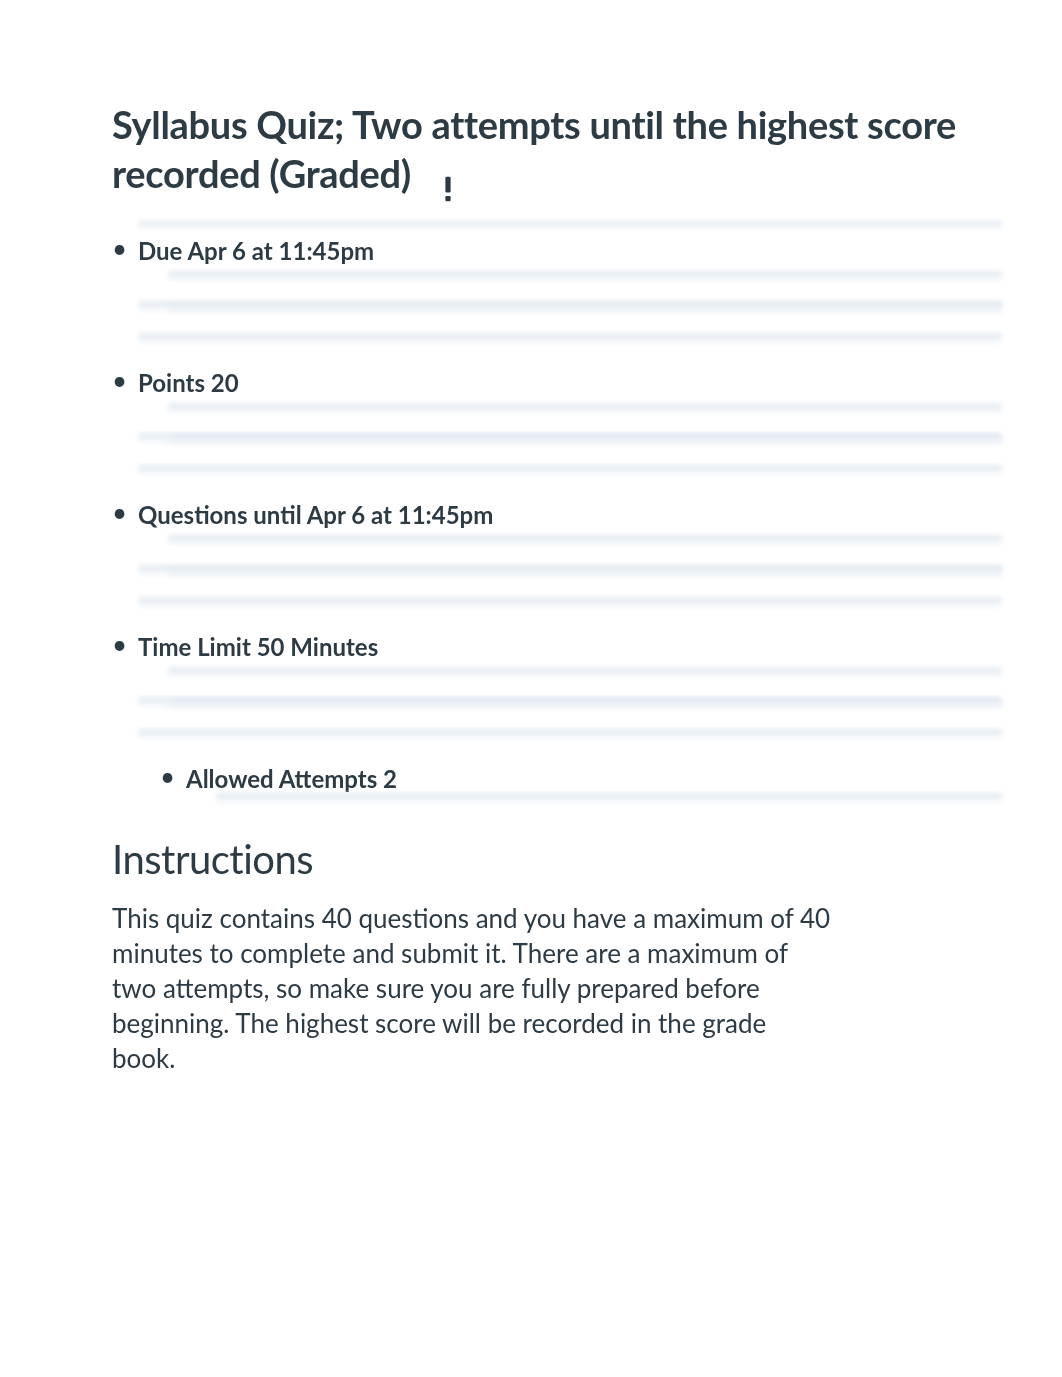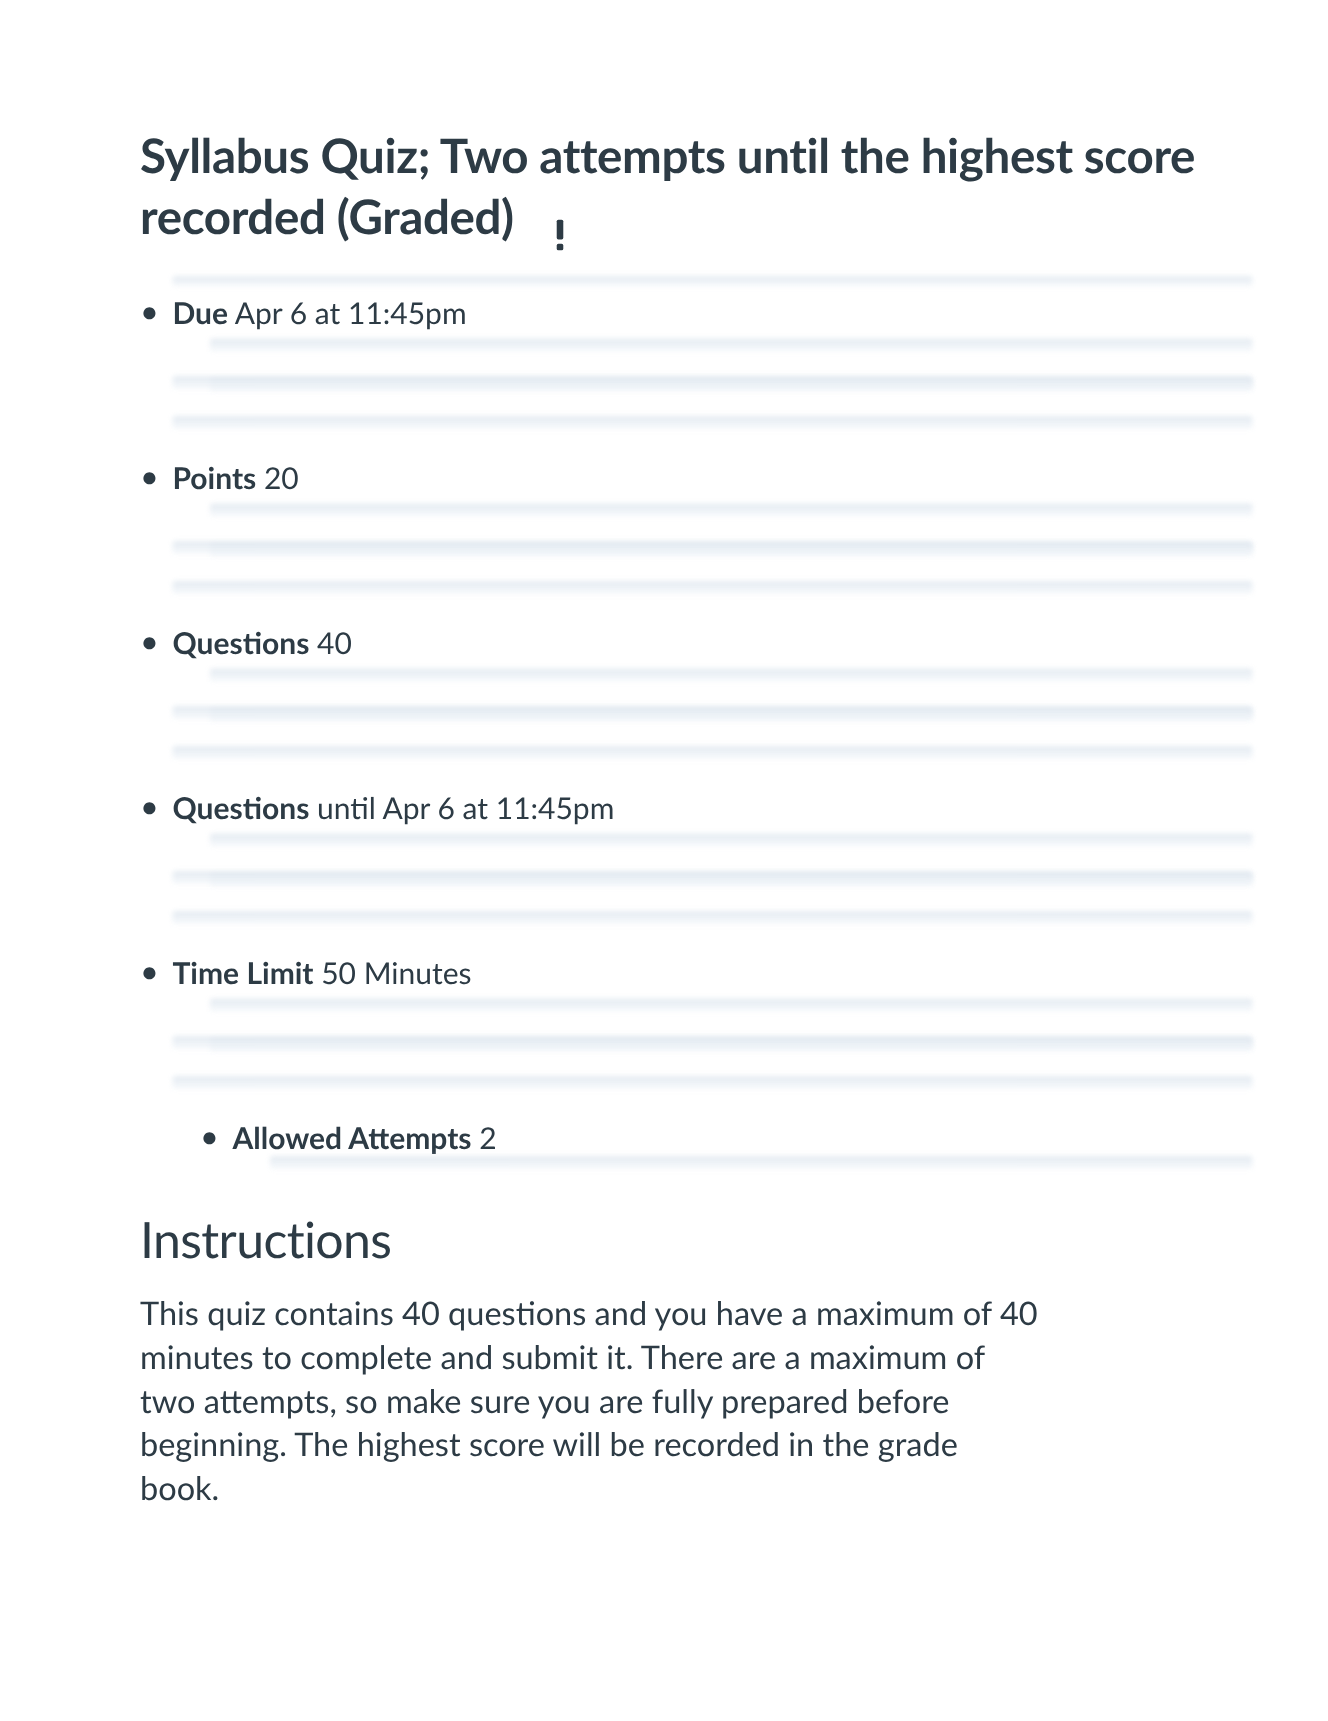--- a/index.html
+++ b/index.html
@@ -62,21 +62,21 @@
       left: -26px;
       top: 2px;
       font-size: 26px;
       color: #2d3b45;
     }
     .detail-label {
       font-weight: 700;
       text-align: right;
     }
     .detail-value {
-      font-weight: 400;
+      font-weight: 700;
     }
     .blur-block {
       position: absolute;
       left: 0;
       right: -10px;
       pointer-events: none;
     }
     .blur-line {
       height: 10px;
       background: linear-gradient(to bottom, #d6e0ea 0%, #e9eff5 50%, #f2f6fa 100%);
@@ -151,31 +151,20 @@
     <div class="blur-block blur-mid">
         <div class="blur-line"></div>
         <div class="blur-line"></div>
       </div>
     <div class="blur-block blur-bottom">
         <div class="blur-line"></div>
         <div class="blur-line"></div>
       </div>
   </li>
   <li>
-    <span class="detail-label">Questions</span><span class="detail-value"> 40</span>
-    <div class="blur-block blur-mid">
-        <div class="blur-line"></div>
-        <div class="blur-line"></div>
-      </div>
-    <div class="blur-block blur-bottom">
-        <div class="blur-line"></div>
-        <div class="blur-line"></div>
-      </div>
-  </li>
-  <li>
     <span class="detail-label">Questions</span><span class="detail-value"> until Apr 6 at 11:45pm</span>
     <div class="blur-block blur-mid">
         <div class="blur-line"></div>
         <div class="blur-line"></div>
       </div>
     <div class="blur-block blur-bottom">
         <div class="blur-line"></div>
         <div class="blur-line"></div>
       </div>
   </li>

